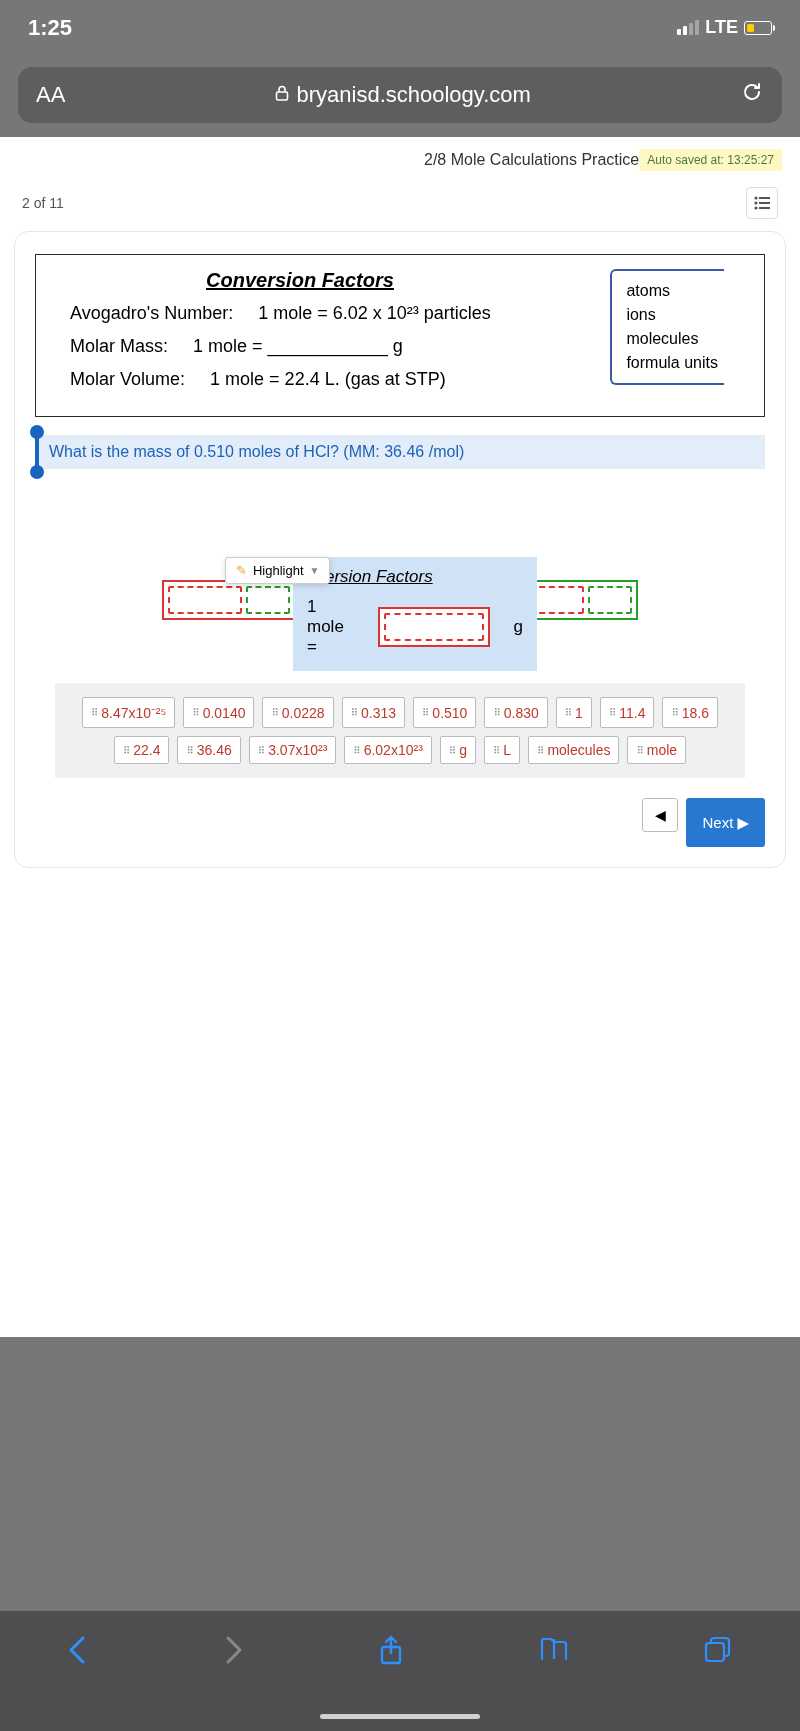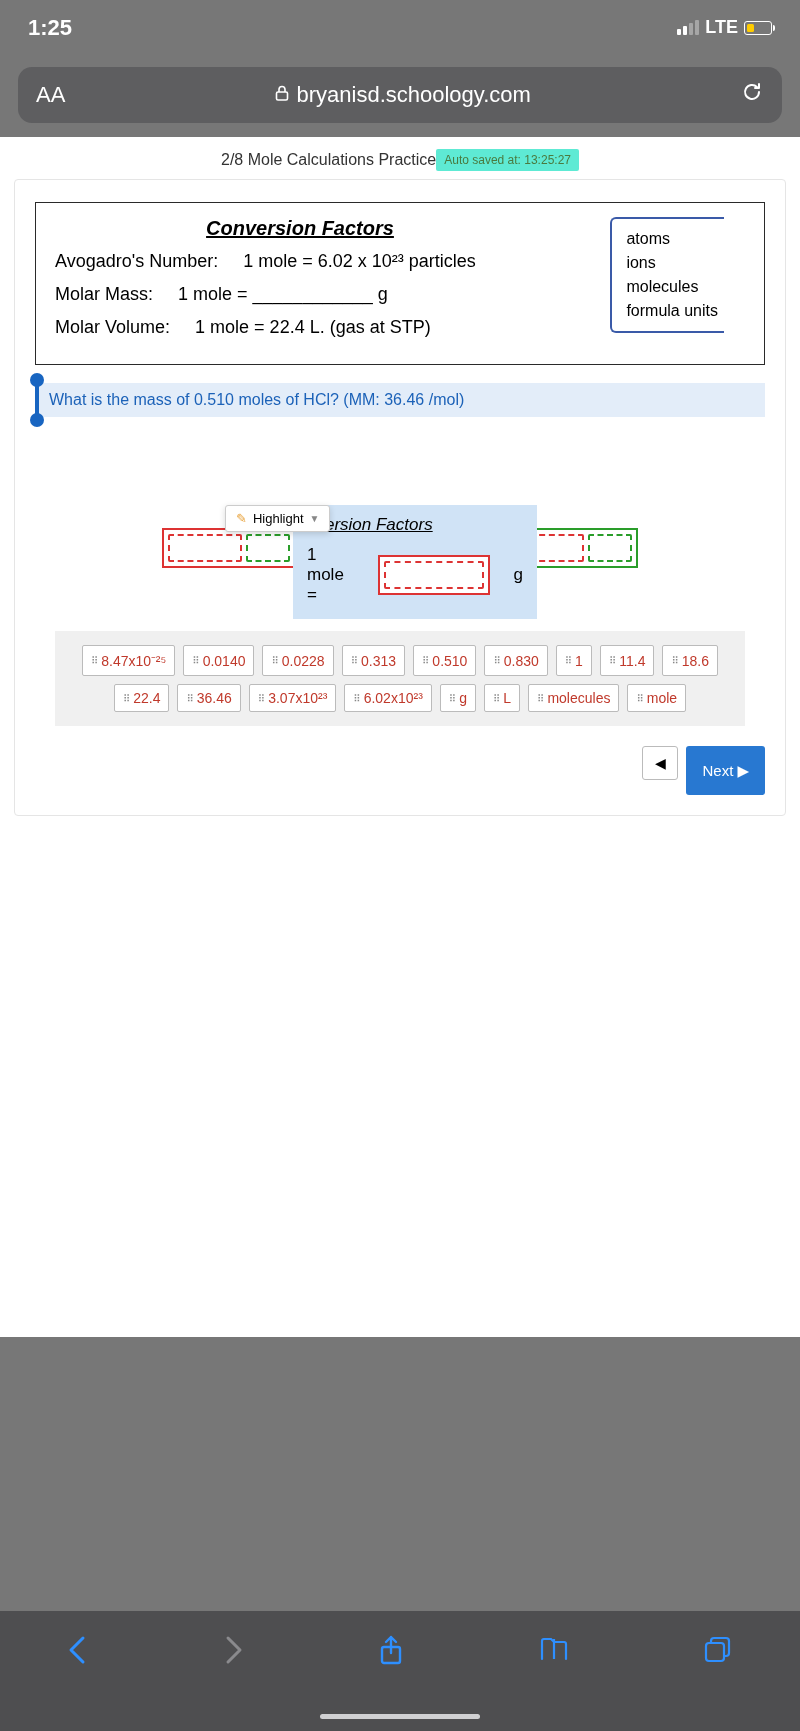--- a/index.html
+++ b/index.html
@@ -44,39 +44,39 @@
   .url-text { flex:1; text-align:center; font-size:22px; display:flex; align-items:center; justify-content:center; gap:6px;}
   .lock-icon { display:inline-block; }
   .reload-icon { font-size:24px; }
   .page-container {
     background:#fff;
     margin:0;
     min-height:1200px;
     padding:0;
   }
   .page-header {
-    display:flex; justify-content:center; align-items:center;
+    display:flex; justify-content:flex-end; align-items:center;
     padding:12px 18px 8px;
     font-size:16px; color:#333;
   }
-  .autosave { background:#5eead4; color:#4a7a3f; font-size:12px; padding:4px 8px; border-radius:2px;}
+  .autosave { background:#fef9c3; color:#4a7a3f; font-size:12px; padding:4px 8px; border-radius:2px;}
   .progress-row { display:flex; justify-content:space-between; align-items:center; padding:8px 22px 12px; font-size:14px; color:#555;}
   .menu-btn { width:32px; height:32px; border:1px solid #ddd; border-radius:4px; display:flex; align-items:center; justify-content:center; font-size:16px;}
-  .content-card { margin:0 14px; border:1px solid #e5e5e5; border-radius:4px; padding:14px 0 20px; background:#fff;}
+  .content-card { margin:0 14px; border:1px solid #e5e5e5; border-radius:14px; padding:14px 0 20px; background:#fff;}
   .reference-box {
     margin: 8px 20px 18px;
     border:1.5px solid #2a2a2a;
     padding:18px 18px 14px;
     position:relative;
     font-family: "Comic Sans MS", cursive, sans-serif;
     font-size:18px;
     color:#000;
   }
   .ref-title { text-align:center; font-size:20px; text-decoration:underline; font-style:italic; margin-bottom:14px; font-weight:600; position:absolute; left:0; right:200px; top:14px;}
-  .ref-row { margin:6px 1px 12px; }
+  .ref-row { margin:6px 16px 12px; }
   .ref-row.first { margin-top:30px;}
   .ref-side {
     position:absolute; right:40px; top:14px;
     border:2px solid #3a5aa8; border-right:none;
     border-radius:6px 0 0 6px;
     padding:8px 6px 8px 14px;
     font-family: "Comic Sans MS", cursive, sans-serif;
   }
   .ref-side div { font-size:16px; line-height:1.5;}
   .question-bar {
@@ -172,20 +172,33 @@
         <path d="M19 12a7 7 0 1 1-2.05-4.95" stroke="#fff" stroke-width="2" stroke-linecap="round"></path>
         <path d="M19 4v4h-4" stroke="#fff" stroke-width="2" stroke-linecap="round" stroke-linejoin="round"></path>
       </svg>
   </span>
 </div>
 
 <div class="page-container">
   <div class="page-header">
     <span>2/8 Mole Calculations Practice</span>
     <span class="autosave">Auto saved at: 13:25:27</span>
+  </div>
+  <div class="progress-row">
+    <span>2 of 11</span>
+    <div class="menu-btn">
+      <svg width="16" height="14" viewBox="0 0 16 14">
+          <circle cx="2" cy="2" r="1.6" fill="#555"></circle>
+          <rect x="5" y="1" width="11" height="2" fill="#555"></rect>
+          <circle cx="2" cy="7" r="1.6" fill="#555"></circle>
+          <rect x="5" y="6" width="11" height="2" fill="#555"></rect>
+          <circle cx="2" cy="12" r="1.6" fill="#555"></circle>
+          <rect x="5" y="11" width="11" height="2" fill="#555"></rect>
+        </svg>
+    </div>
   </div>
 
   <div class="content-card">
     <div class="reference-box">
       <div class="ref-title">Conversion Factors</div>
       <div class="ref-row first">
         <span style="margin-right:20px;">Avogadro's Number:</span>
         <span>1 mole = 6.02 x 10²³ particles</span>
       </div>
       <div class="ref-row">

